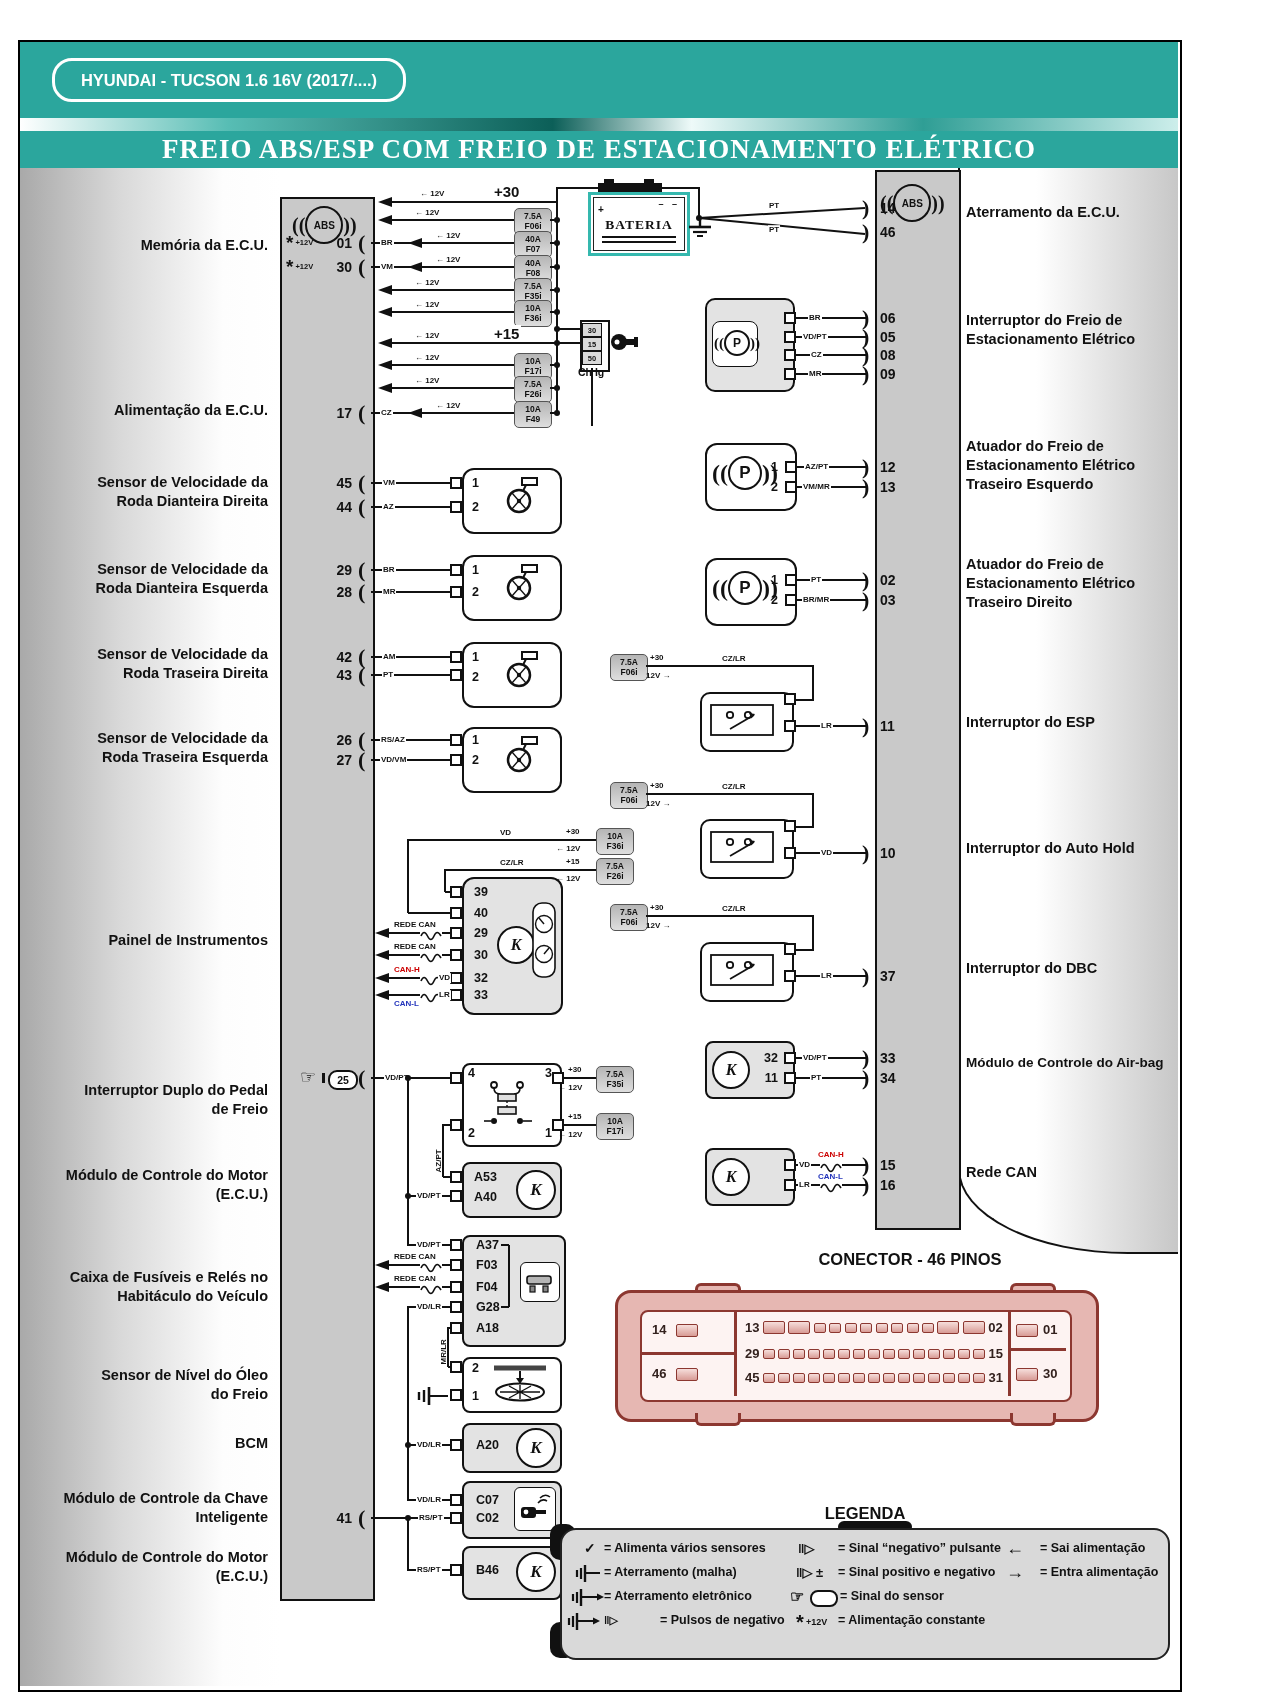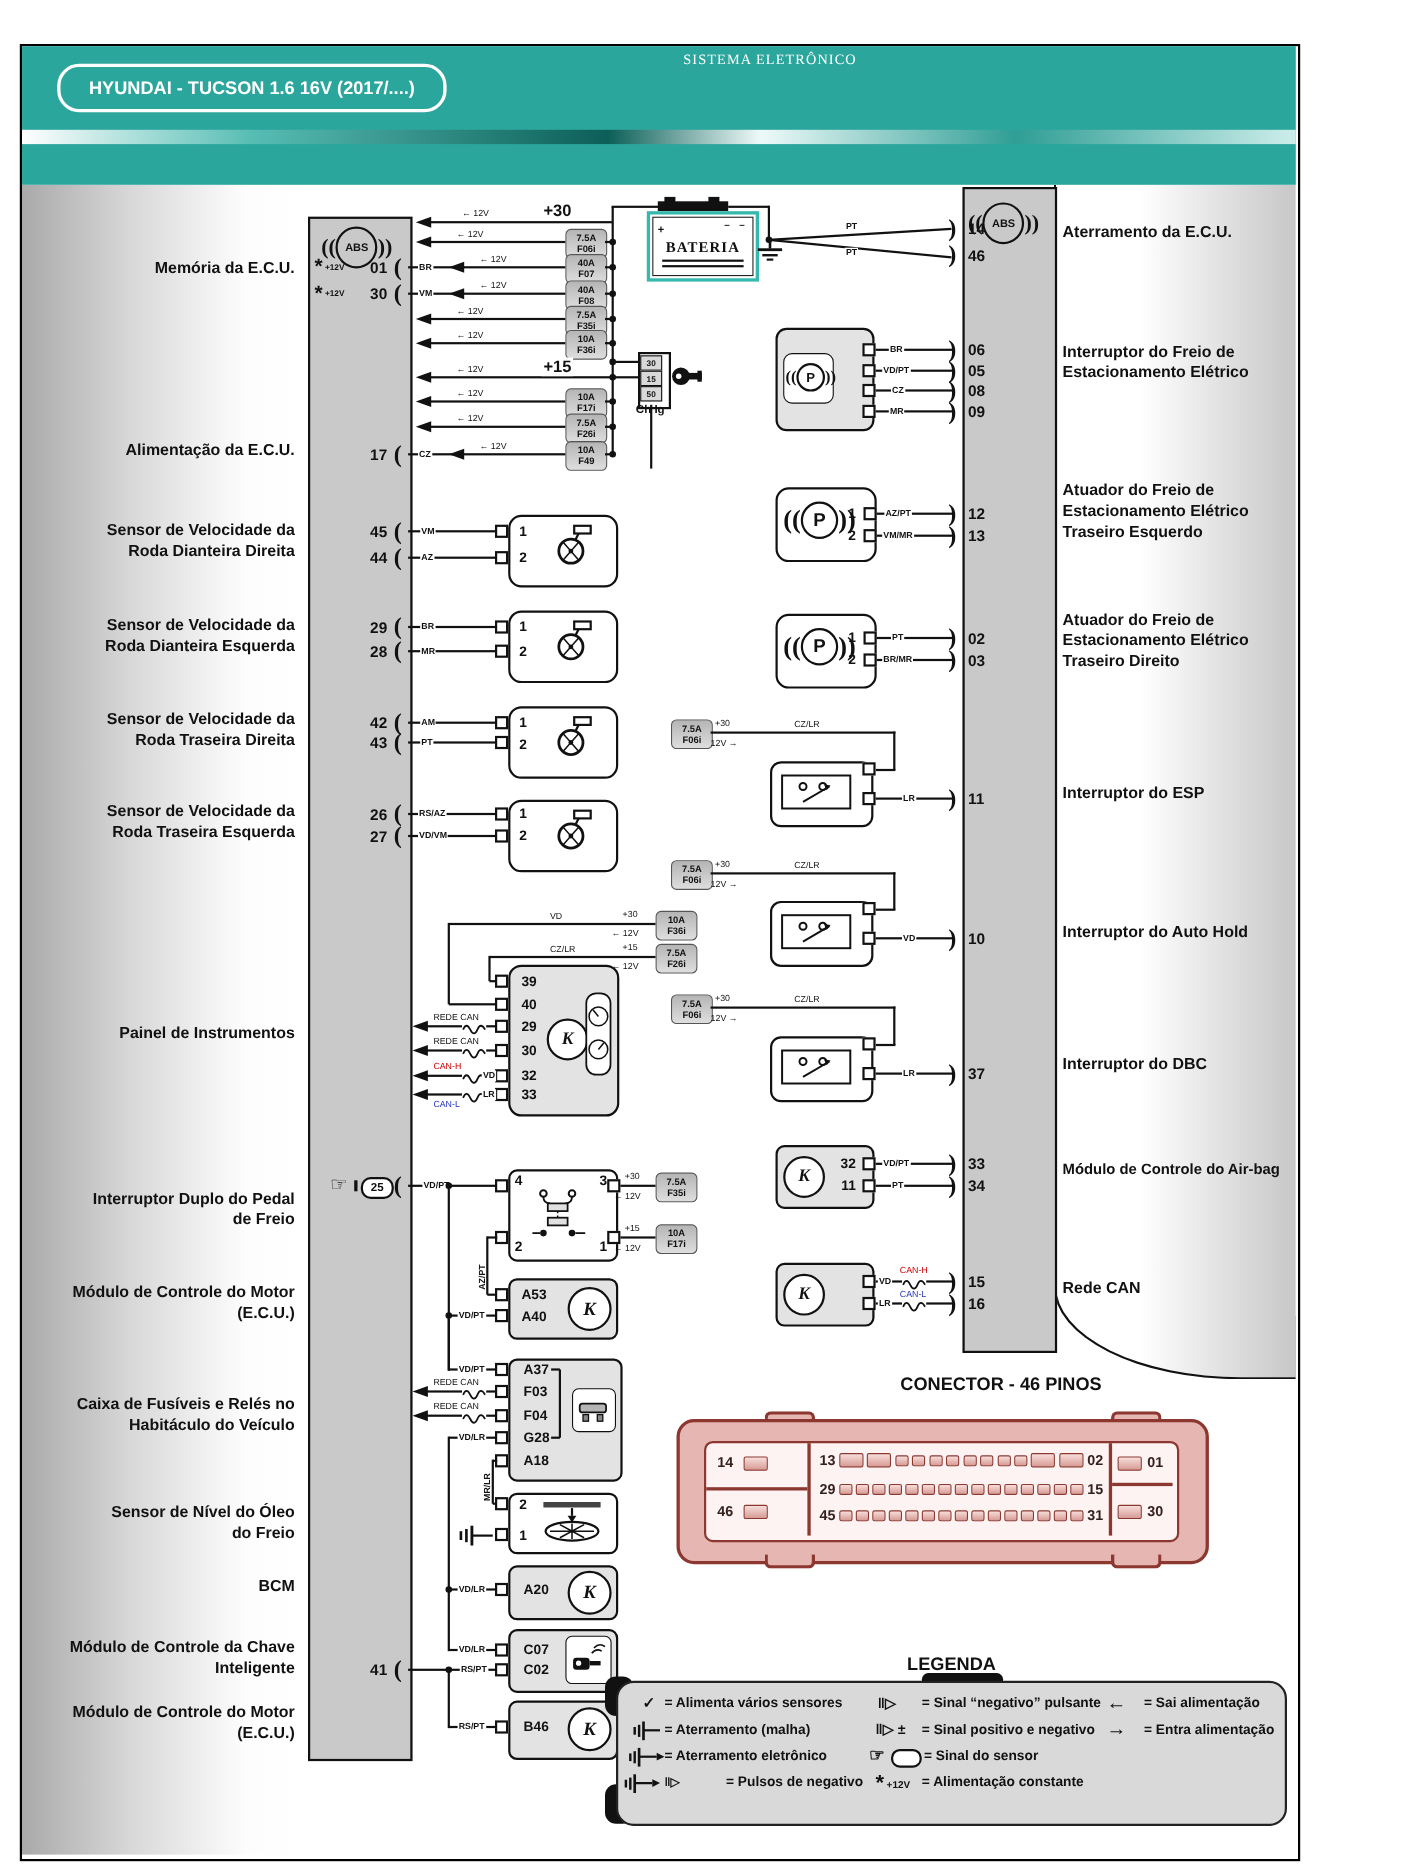--- a/index.html
+++ b/index.html
@@ -25,21 +25,21 @@
   .v{position:absolute;width:2px;background:#111;}
   .dot{position:absolute;width:6px;height:6px;background:#111;border-radius:50%;transform:translate(-50%,-50%);}
   .arrL{position:absolute;width:0;height:0;border-top:5px solid transparent;border-bottom:5px solid transparent;border-right:14px solid #111;transform:translateY(-50%);}
   .tab{position:absolute;width:8px;height:8px;background:#fff;border:2px solid #111;}
   .bk{position:absolute;font-family:"Liberation Serif",serif;font-size:22px;font-weight:700;transform:translateY(-52%);line-height:1;}
   .pn{position:absolute;font-weight:700;font-size:14px;transform:translate(-100%,-50%);white-space:nowrap;}
   .pnr{position:absolute;font-weight:700;font-size:14px;transform:translateY(-50%);white-space:nowrap;}
   .bn{position:absolute;font-weight:700;font-size:12.5px;transform:translateY(-50%);}
   .bnr{position:absolute;font-weight:700;font-size:12.5px;transform:translate(-100%,-50%);}
   .wl{position:absolute;font-size:8px;font-weight:700;background:#fff;padding:0 1px;transform:translateY(-50%);white-space:nowrap;line-height:1.2;}
-  .wla{position:absolute;font-size:8px;font-weight:400;white-space:nowrap;line-height:1;}
+  .wla{position:absolute;font-size:8px;font-weight:700;white-space:nowrap;line-height:1;}
   .wlr{position:absolute;font-size:8px;font-weight:700;transform:rotate(-90deg);transform-origin:left center;white-space:nowrap;}
   .big30{position:absolute;font-weight:700;font-size:15px;background:#fff;padding:0 2px;}
   .red{color:#c00;} .blue{color:#2233bb;}
   
   .ll{position:absolute;font-weight:700;font-size:14.5px;white-space:pre-line;line-height:1.3;text-align:right;transform:translateY(-50%);width:245px;}
   .rl{position:absolute;font-weight:700;font-size:14.5px;white-space:pre-line;line-height:1.3;transform:translateY(-50%);width:212px;}
   
   .box{position:absolute;border:2px solid #111;border-radius:10px;background:#e3e3e3;}
   .box.wh{background:#fff;}
   .fuse{position:absolute;width:36px;height:25px;border:1.5px solid #555;border-radius:5px;background:linear-gradient(180deg,#b5b5b5,#dedede);display:flex;flex-direction:column;align-items:center;justify-content:center;}
@@ -79,23 +79,23 @@
 <body>
 
 <div id="page">
   <div id="frame"></div>
   <div id="leftpanel"></div>
   <div id="rightpanel"></div>
 
   <div id="header">
     <div id="badge">HYUNDAI - TUCSON 1.6 16V (2017/....)</div>
     <div id="sysblock">
-      <div id="sys1">SISTEMA ELETRÔNICO</div>
     </div>
     <div id="band"></div>
+    <div id="bigtitle">FREIO ABS/ESP COM FREIO DE ESTACIONAMENTO ELÉTRICO</div>
   </div>
 
   <div class="ll" style="right:1020px;top:245px">Memória da E.C.U.</div>
   <div class="ll" style="right:1020px;top:410px">Alimentação da E.C.U.</div>
   <div class="ll" style="right:1020px;top:492px">Sensor de Velocidade da
 Roda Dianteira Direita</div>
   <div class="ll" style="right:1020px;top:579px">Sensor de Velocidade da
 Roda Dianteira Esquerda</div>
   <div class="ll" style="right:1020px;top:664px">Sensor de Velocidade da
 Roda Traseira Direita</div>

